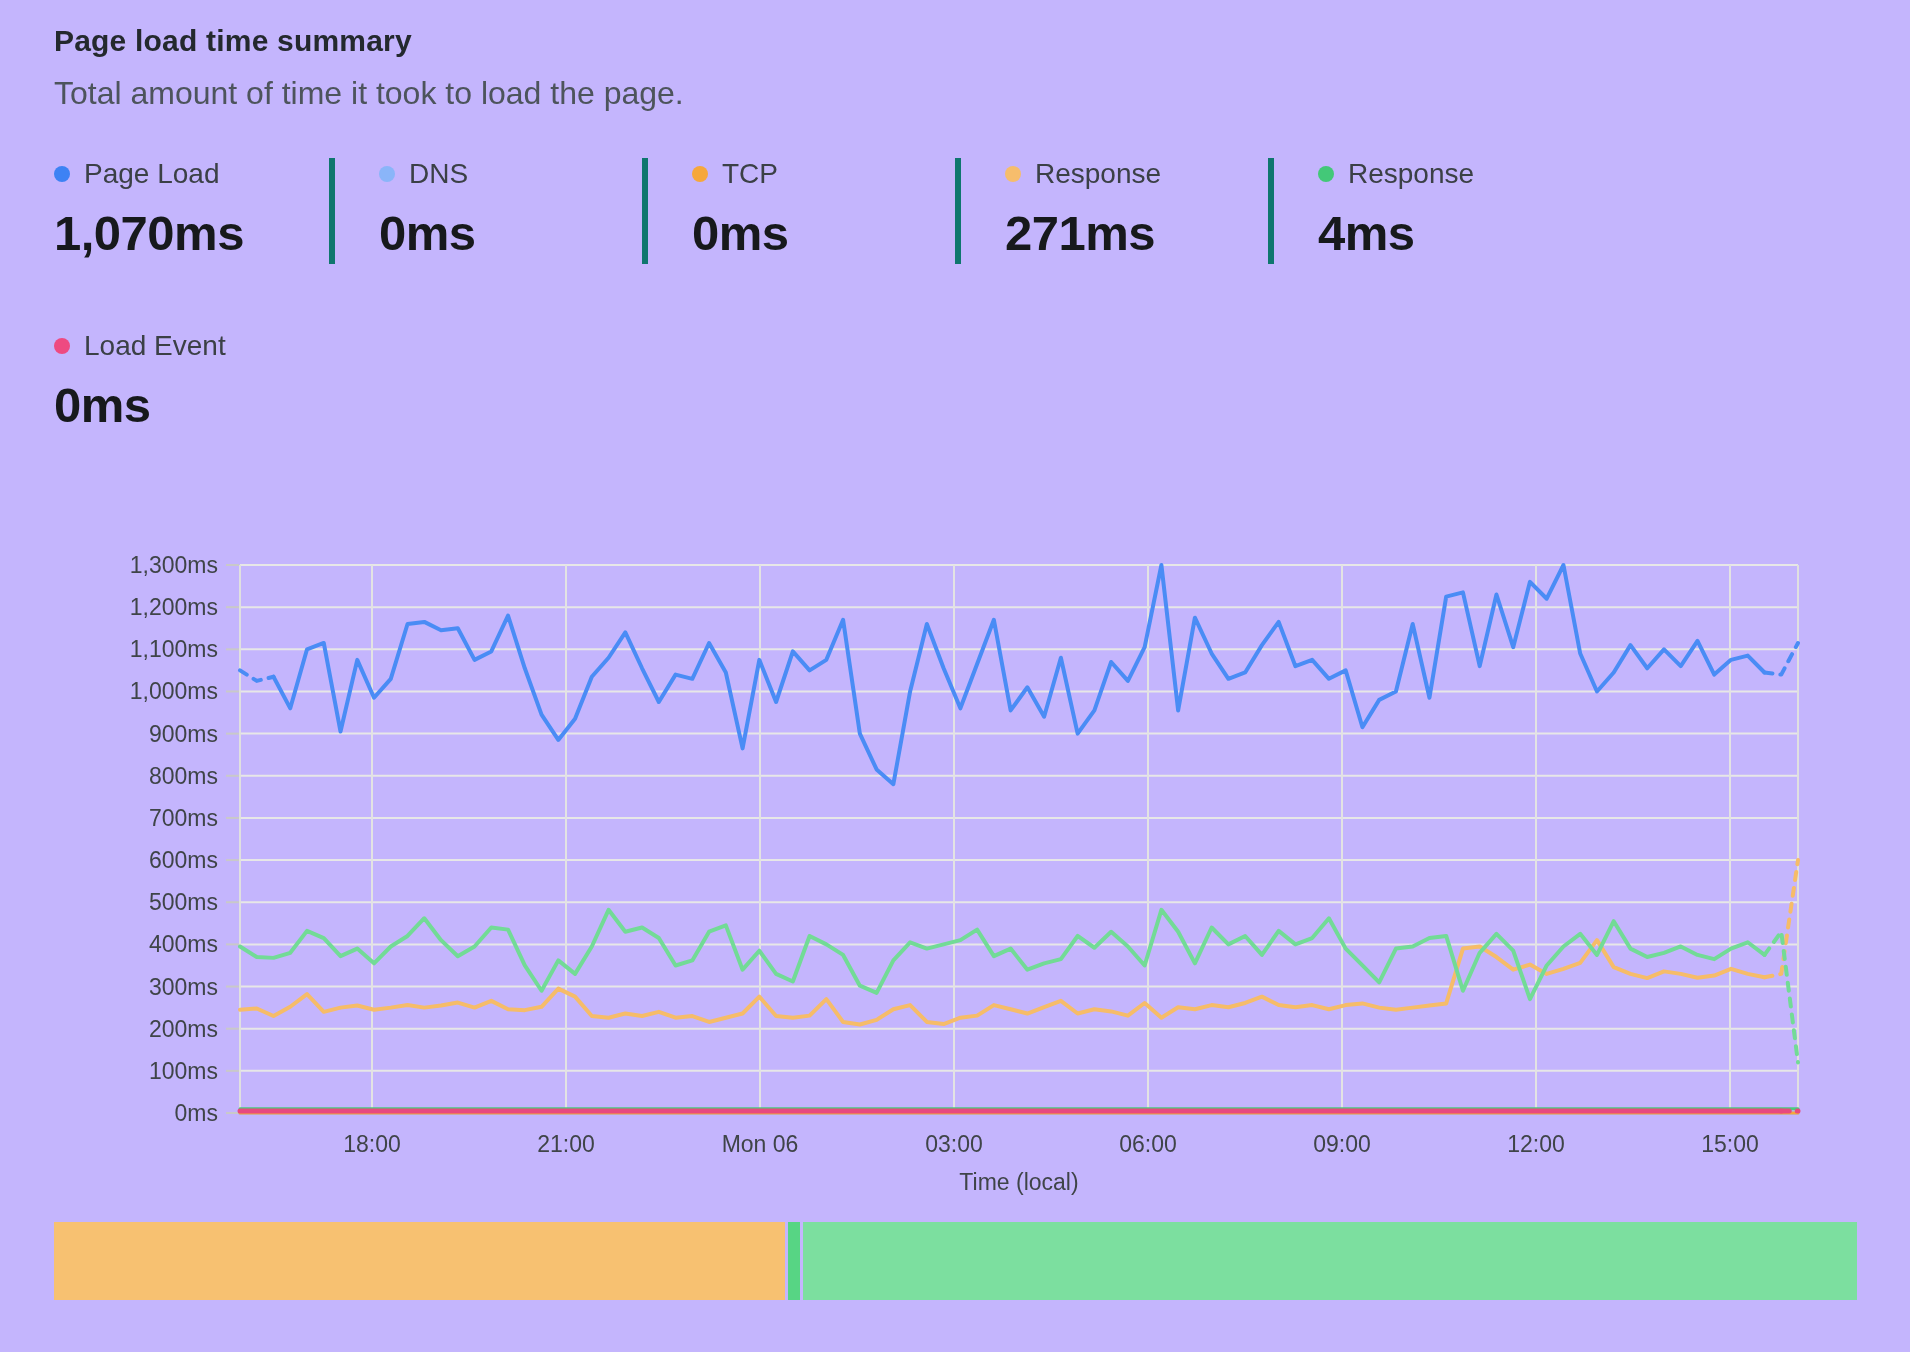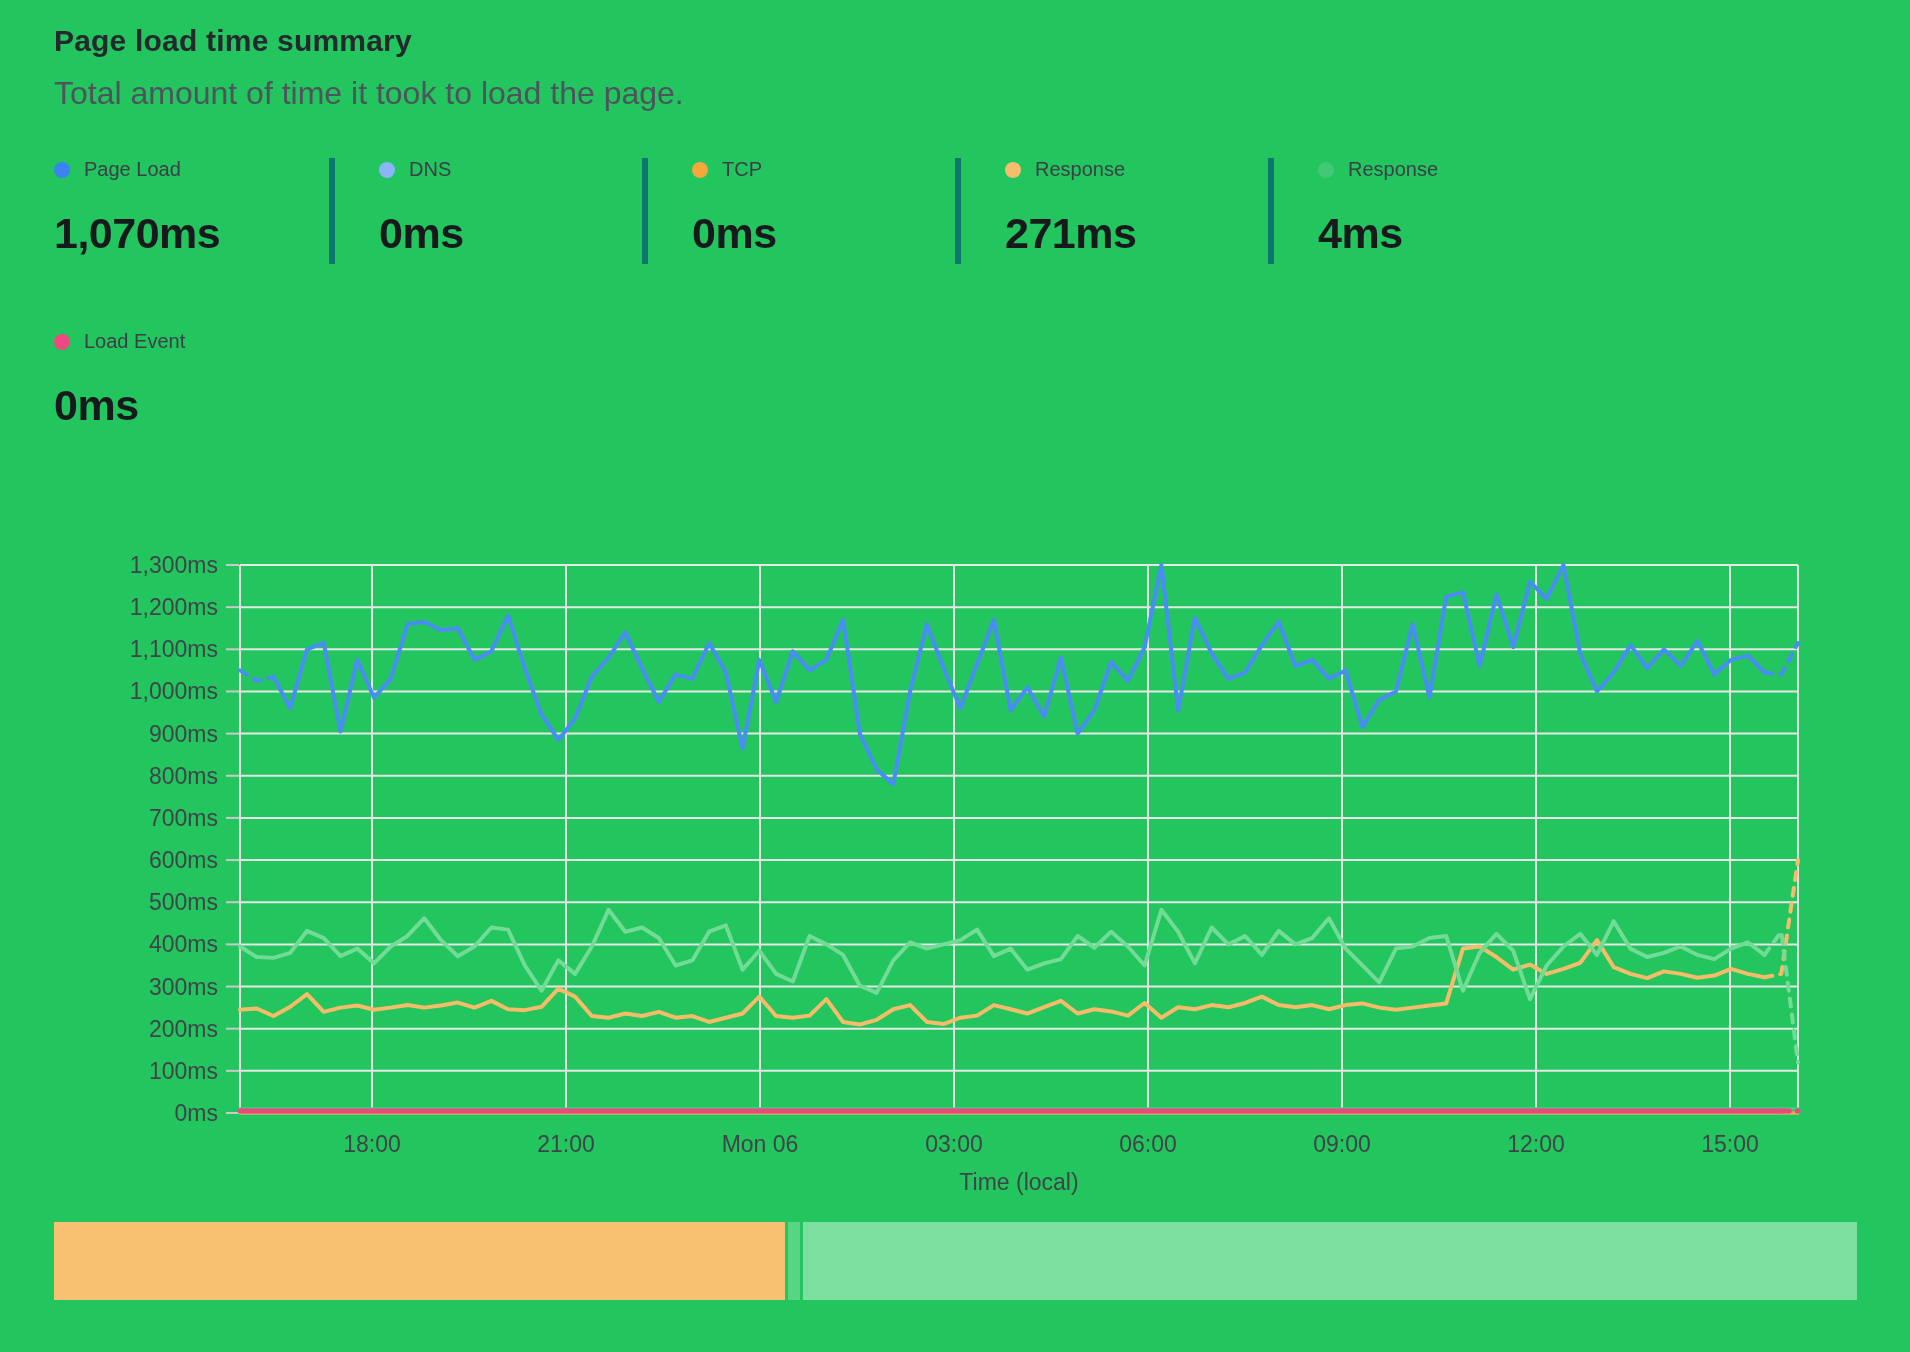--- a/index.html
+++ b/index.html
@@ -1,32 +1,32 @@
 <!DOCTYPE html>
 <html><head>
 <meta charset="utf-8">
 <style>
   * { margin:0; padding:0; box-sizing:border-box; }
   html,body { width:1910px; height:1352px; background:#ffffff; overflow:hidden;
               font-family:"Liberation Sans","DejaVu Sans",sans-serif; }
-  .page { position:relative; width:1910px; height:1352px; background:#22c55e; }
+  .page { position:relative; width:1910px; height:1352px; background:#c4b5fd; }
 
   .header { position:absolute; left:54px; top:24px; }
   .title { font-size:30px; font-weight:700; color:#24292e; letter-spacing:.2px; }
   .subtitle { margin-top:17px; font-size:32px; color:#4d545c; }
 
   .stats-row { position:absolute; left:54px; top:158px; display:flex; }
   .stats-row2 { position:absolute; left:54px; top:330px; display:flex;justify-content:flex-end; }
   .stat { width:313px; height:106px; }
   .stat:first-child { width:275px; }
   .stat + .stat { border-left:6px solid #0f766e; padding-left:44px; }
   .stat-top { display:flex; align-items:center; }
   .dot { width:16px; height:16px; border-radius:50%; flex:0 0 16px; }
-  .stat-label { margin-left:14px; font-size:20px; color:#3b4046; }
-  .stat-value { margin-top:28px; font-size:43px; font-weight:700; color:#17191c; letter-spacing:-0.5px; }
+  .stat-label { margin-left:14px; font-size:28px; color:#3b4046; }
+  .stat-value { margin-top:15px; font-size:49px; font-weight:700; color:#17191c; letter-spacing:-0.5px; }
 
   svg.chart { position:absolute; left:0; top:0; width:1910px; height:1352px; }
   svg.chart text { font-family:"Liberation Sans","DejaVu Sans",sans-serif; fill:#3f4448; font-size:23px; }
 
   .stacked-bar { position:absolute; left:54px; top:1222px; width:1803px; height:78px; display:flex; }
   .bar-seg { height:78px; }
 </style>
 </head>
 <body>
 

